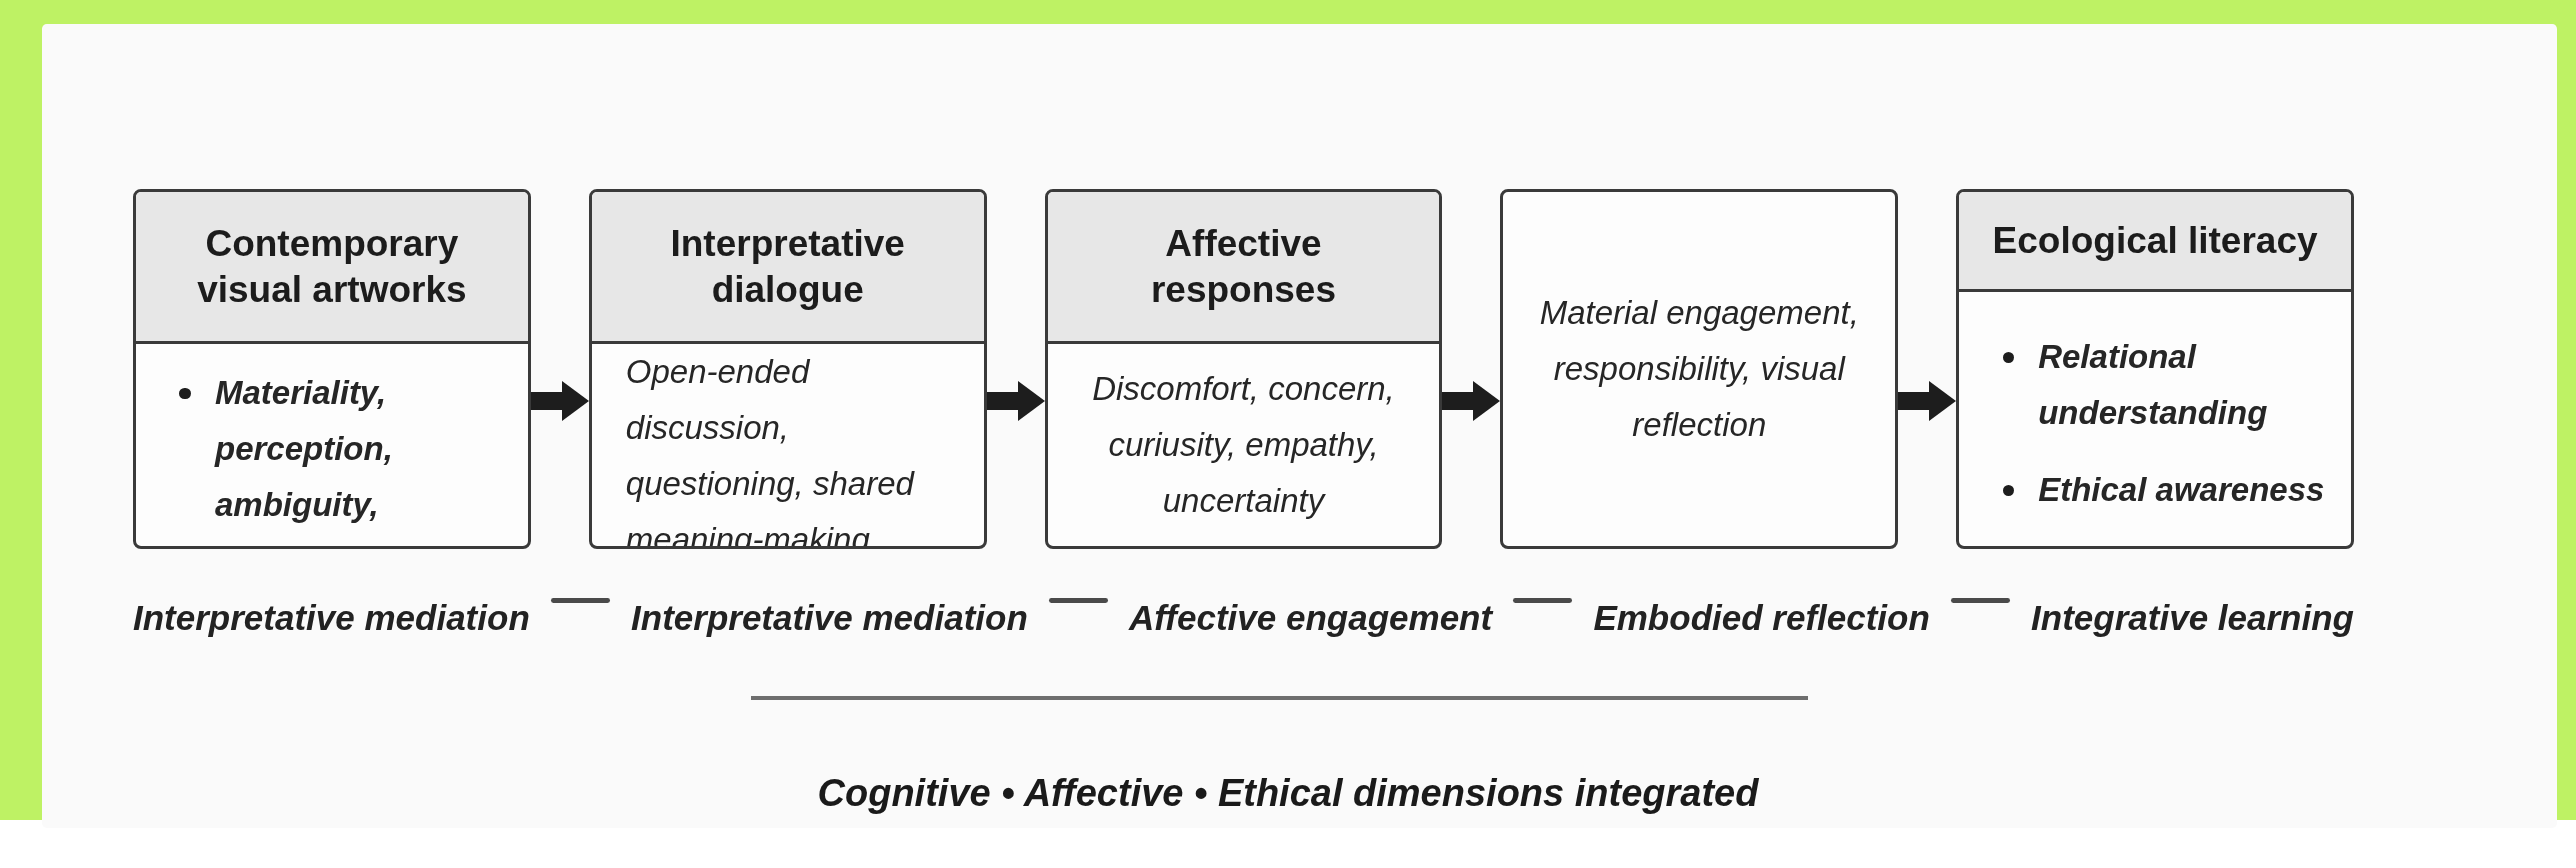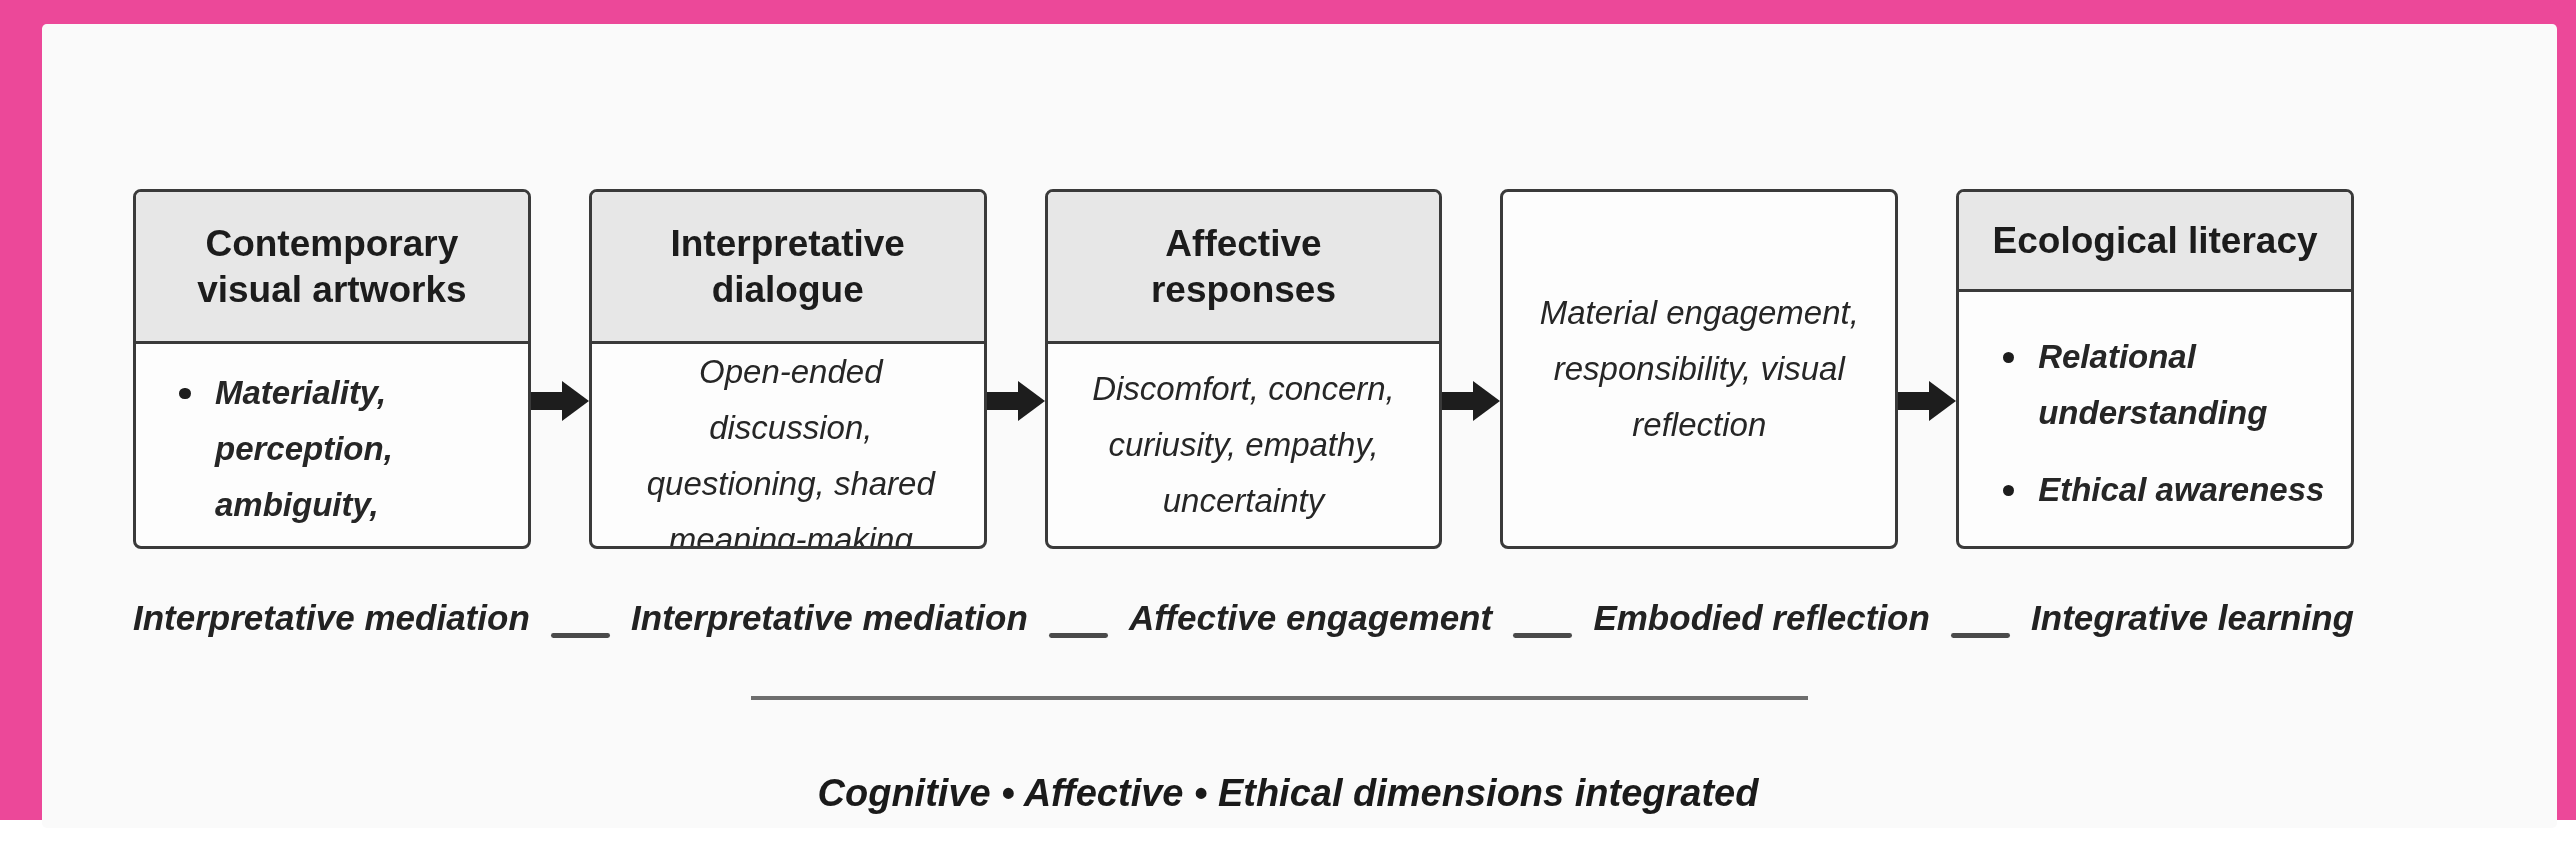--- a/index.html
+++ b/index.html
@@ -8,21 +8,21 @@
     background: #ffffff;
     width: 2576px;
     height: 868px;
     overflow: hidden;
     font-family: "Liberation Sans", "DejaVu Sans", sans-serif;
   }
   .stage {
     position: relative;
     width: 2576px;
     height: 820px;
-    background: #ec4899;
+    background: #bef264;
   }
   .panel {
     position: absolute;
     left: 42px;
     top: 24px;
     width: 2515px;
     height: 804px;
     background: #fafafa;
     border-radius: 4.8px;
   }
@@ -72,21 +72,21 @@
     font-size: 33px;
     line-height: 1.7;
     font-weight: 500;
   }
   .box-body.align-left { justify-content: flex-start; }
   .body-text {
     max-width: 339px;
     text-align: center;
   }
   .box-body.align-left .body-text {
-    text-align: center;
+    text-align: left;
     margin-left: 34px;
     max-width: 330px;
   }
   .bullet-list {
     list-style: none;
     margin: 0;
     padding: 0 16px 0 37px;
     align-self: flex-start;
     padding-top: 21px;
     font-weight: bold;
@@ -131,21 +131,21 @@
     margin-left: -1.6px;
     flex: none;
   }
   
   .labels-row {
     position: absolute;
     left: 133px;
     top: 598px;
     width: 2221px;
     display: flex;
-    align-items: flex-end;
+    align-items: flex-start;
     justify-content: space-between;
   }
   .stage-label {
     font-style: italic;
     font-weight: 600;
     font-size: 35px;
     color: #222222;
     white-space: nowrap;
   }
   .label-dash {

